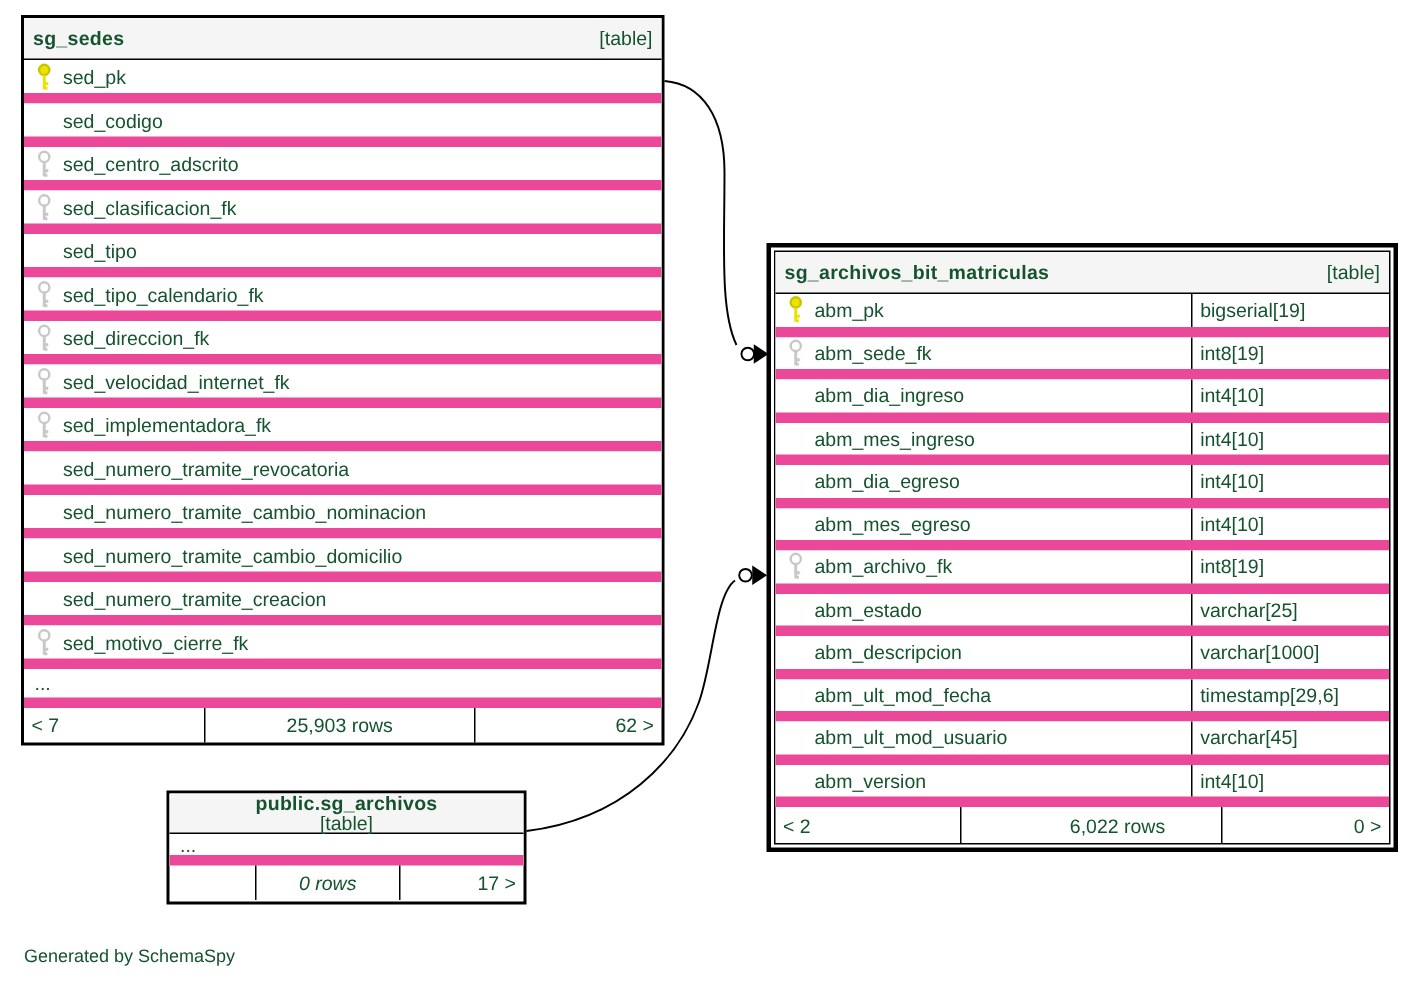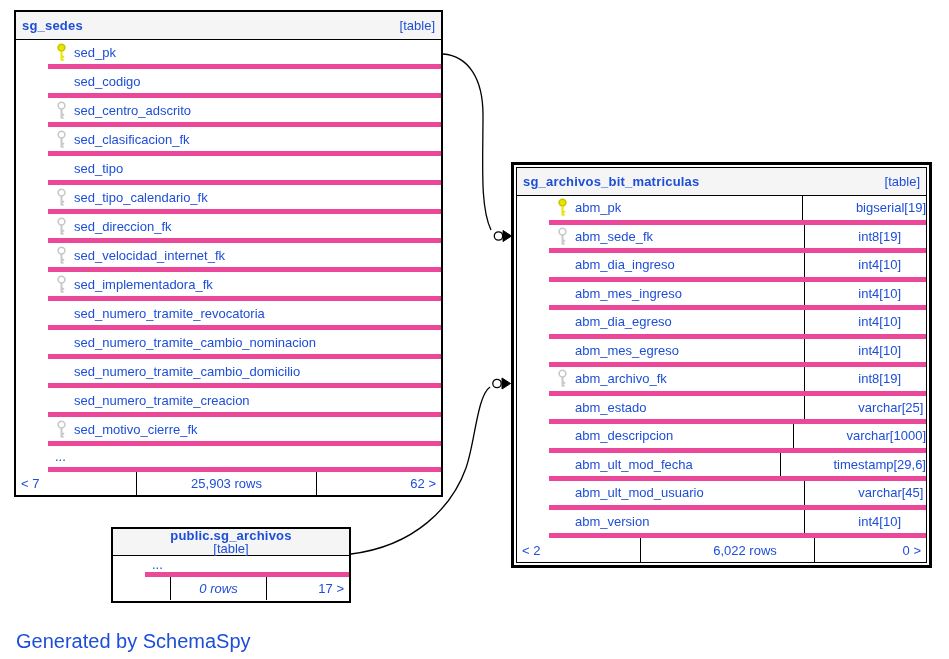--- a/index.html
+++ b/index.html
@@ -1,25 +1,25 @@
 <!DOCTYPE html>
 <html style="--header-bg: #f5f5f5; --pk-key: #e8e400; --fk-key: #c8c8c8; --border: #000000;"><head>
 <meta charset="utf-8">
 <style>
   html,body{margin:0;padding:0;background:#fff;font-family:"Liberation Sans",sans-serif;}
   *{box-sizing:border-box;}
-  .canvas{position:relative;width:949px;height:659px;background:#fff;overflow:hidden;color:#1d4ed8;}
+  .canvas{position:relative;width:949px;height:659px;background:#fff;overflow:hidden;color:#14532d;}
 
   
   .tbl{position:absolute;background:#fff;border:2px solid #000;font-size:13px;line-height:1;}
   .thead{display:flex;justify-content:space-between;align-items:center;
          background:var(--header-bg,#f5f5f5);border-bottom:1px solid #000;padding:0 6px;}
   .tname{font-weight:bold;letter-spacing:.2px;}
   .tbadge{font-weight:normal;}
-  .trow{display:flex;align-items:center;border-bottom:5px solid #ec4899;background:#fff;margin-left:32px;}
+  .trow{display:flex;align-items:center;border-bottom:7px solid #ec4899;background:#fff;}
   .cname{white-space:nowrap;}
   .ellipsis{padding-left:7px;}
   .tfoot{display:flex;align-items:stretch;}
   .tfoot span{display:flex;align-items:center;padding:0 5px;}
   .fc{justify-content:center;border-left:1px solid #000;border-right:1px solid #000;}
   .fr{justify-content:flex-end;flex:1;}
 
   
   .keyicon{width:11px;height:19px;margin:0 7px 0 8px;flex:none;visibility:hidden;}
   .keyicon svg{display:block;width:11px;height:19px;}
@@ -35,42 +35,42 @@
   #tbl-sedes .trow{height:29px;}
   #tbl-sedes .ellipsis{height:26px;}
   #tbl-sedes .tfoot{height:23px;}
   #tbl-sedes .fl{width:120px;}
   #tbl-sedes .fc{width:181px;}
 
   
   #tbl-abm{left:511px;top:162px;width:421px;height:406px;border-width:3px;padding:2px;}
   #tbl-abm .inner{border:1px solid #000;height:100%;display:flex;flex-direction:column;}
   #tbl-abm .thead{height:28px;}
-  #tbl-abm .trow{height:28.5px;gap:48px;}
+  #tbl-abm .trow{height:28.5px;}
   #tbl-abm .namecell{display:flex;align-items:center;width:68%;height:100%;border-right:1px solid #000;}
   #tbl-abm .typecell{padding-left:5px;white-space:nowrap;}
   #tbl-abm .tfoot{flex:1;}
   #tbl-abm .fl{width:123px;}
   #tbl-abm .fc{width:175px;padding-left:40px;}
 
   
   #tbl-arch{left:111px;top:527px;width:240px;height:76px;}
   #tbl-arch .thead{height:27px;flex-direction:column;}
   #tbl-arch .ellipsis{height:21px;}
   #tbl-arch .tfoot{flex:1;height:23px;}
   #tbl-arch .fl{width:57px;}
   #tbl-arch .fc{width:97px;font-style:italic;}
 
   
   .connectors{position:absolute;left:0;top:0;width:949px;height:659px;pointer-events:none;z-index:5;}
   .connectors path{fill:none;stroke:#000;stroke-width:1.3;}
   .connectors circle{fill:#fff;stroke:#000;stroke-width:1.3;}
   .connectors polygon{fill:#000;stroke:#000;}
 
-  .credit{position:absolute;left:16px;top:630px;font-size:20px;}
+  .credit{position:absolute;left:16px;top:630px;font-size:12px;}
 </style>
 </head>
 <body>
 
 <div class="canvas">
 
   <svg class="connectors">
     <g>
       <path d="M 443 54 C 468 56, 483 78, 483 115 C 483 165, 480 207, 491 230"></path>
       <circle cx="498.5" cy="236" r="4.2"></circle>

